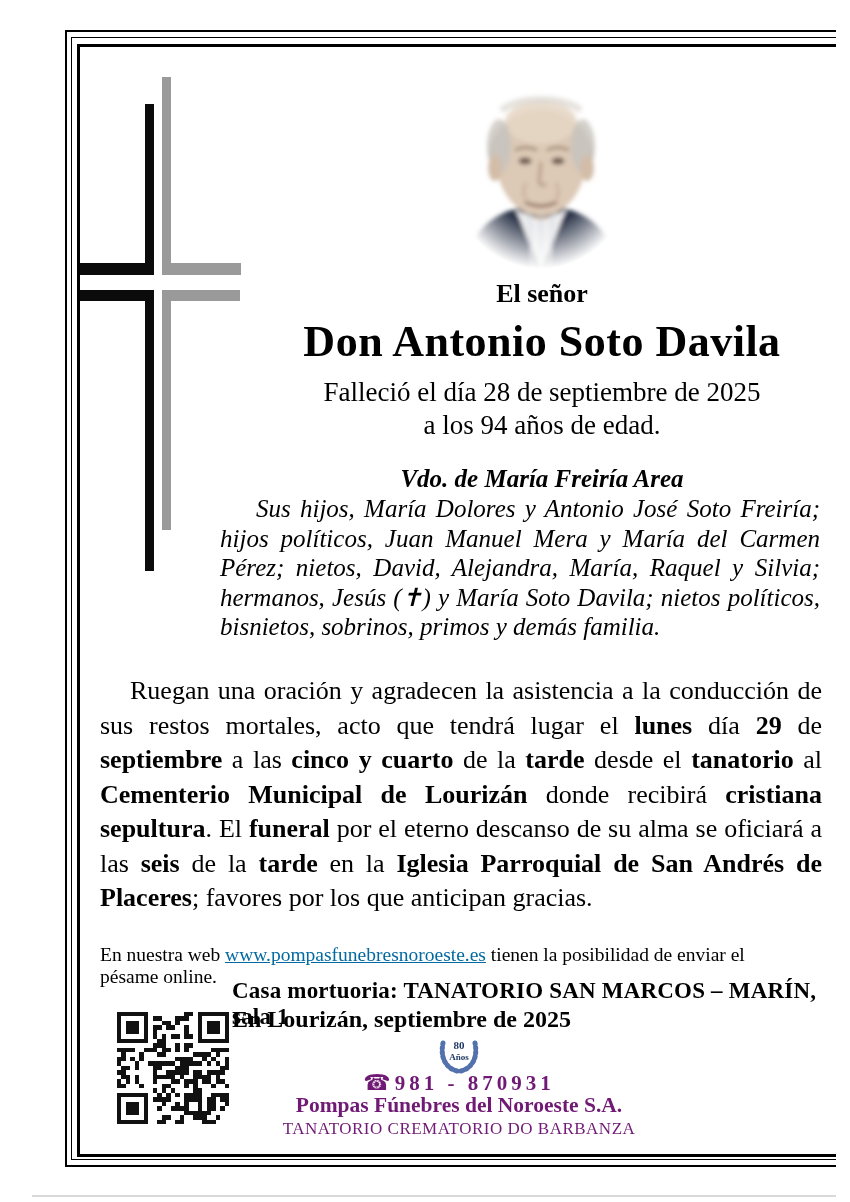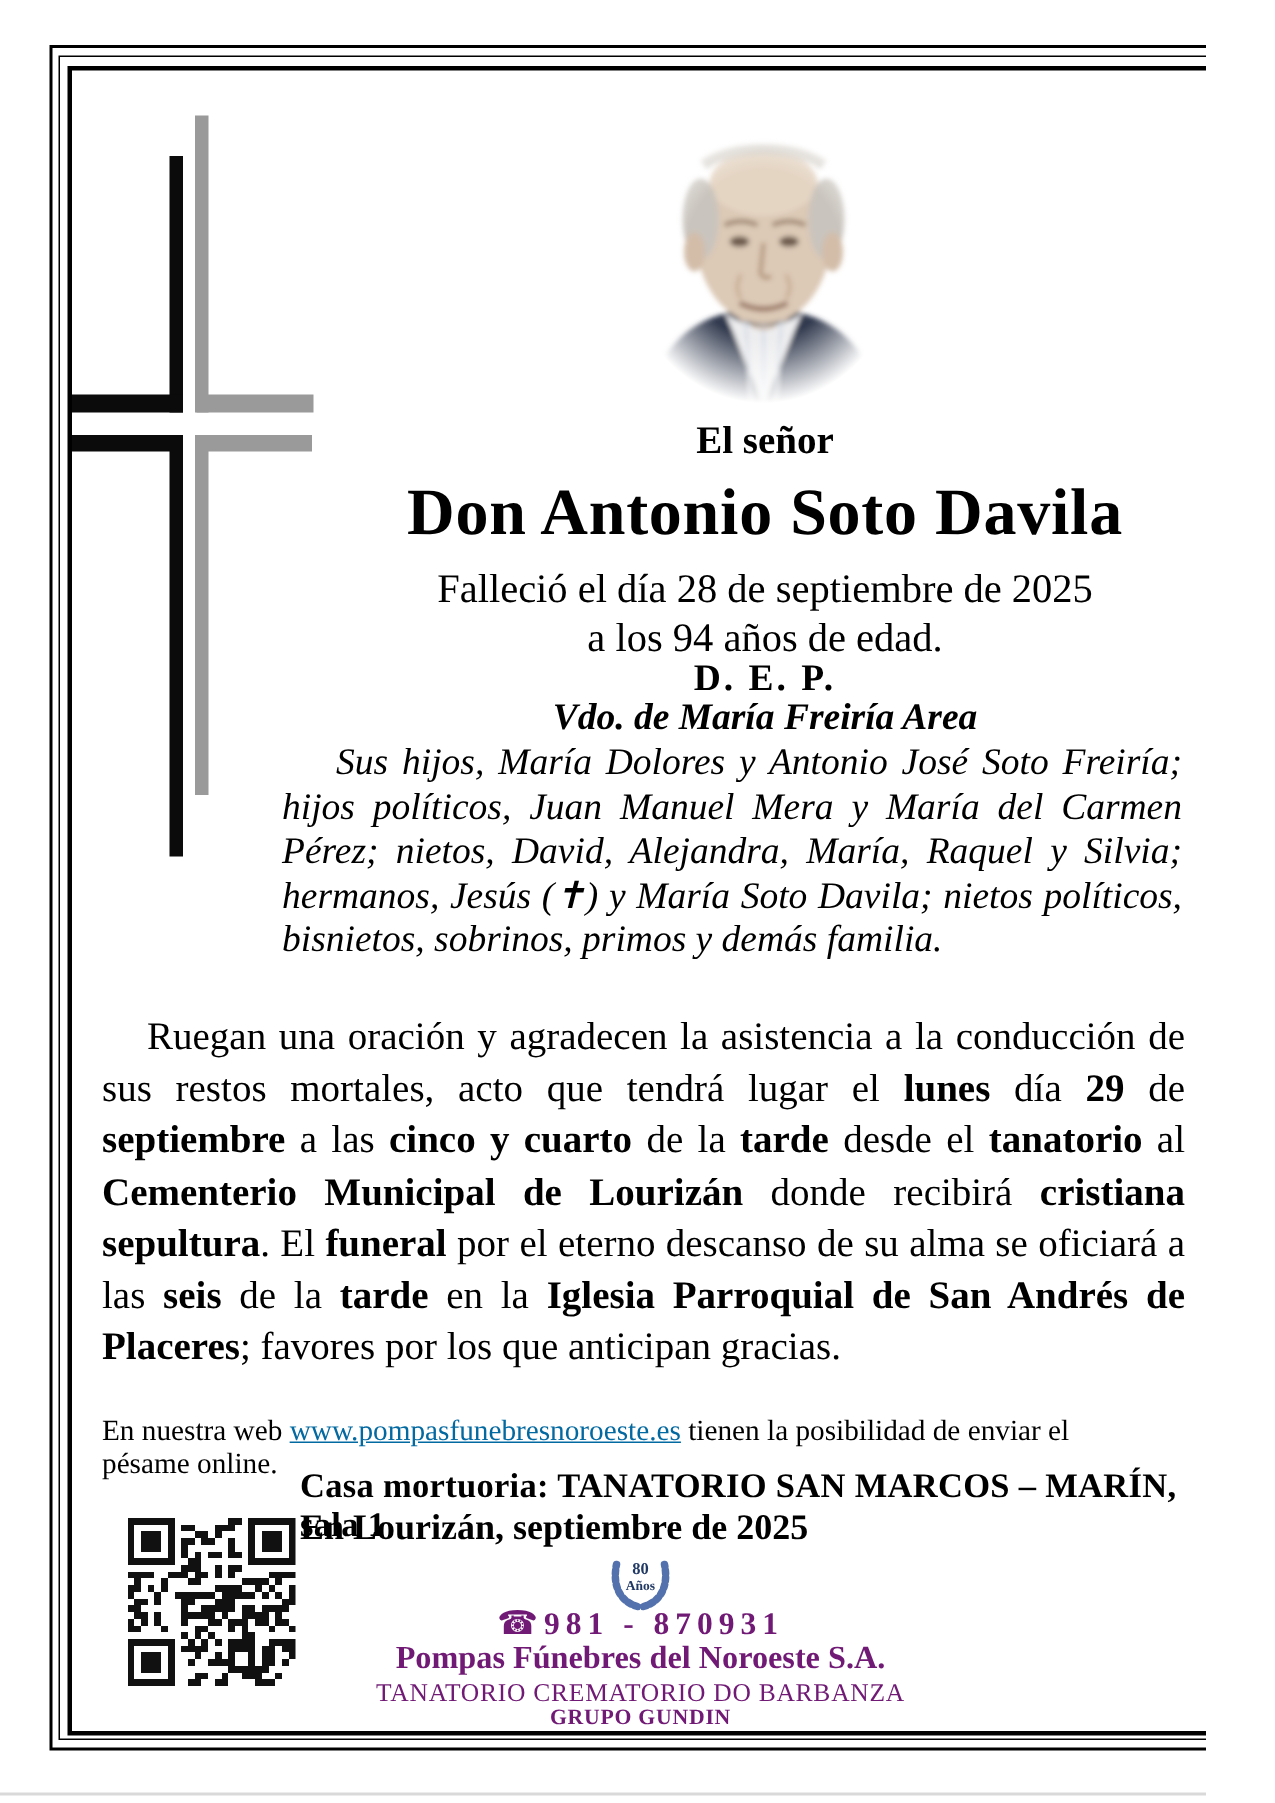--- a/index.html
+++ b/index.html
@@ -1,18 +1,18 @@
 <!DOCTYPE html>
 <html lang="es"><head>
 <meta charset="utf-8">
 <style>
   html,body{margin:0;padding:0;background:#fff;}
   #card{
     position:relative; width:804px; height:1202px; background:#ffffff;
-    font-family:"Liberation Serif", serif; color:#000; overflow:hidden;
+    font-family:"Liberation Serif", serif; color:#000; overflow:hidden;margin-left:32px;
   }
   .abs{position:absolute;}
   
   .frame{position:absolute; box-sizing:border-box; border-style:solid; border-color:#000; background:transparent;}
   .frame.outer{left:33px; top:30px; width:786px; height:1137px; border-width:2px;}
   .frame.mid  {left:39px; top:37px; width:773px; height:1123px; border-width:1.5px;}
   .frame.inner{left:45px; top:44px; width:763px; height:1113px; border-width:3px;}
   
   .cp{position:absolute;}
   .cp.black{background:#0b0b0b;}
@@ -102,21 +102,20 @@
       <path d="M70,118 Q86,126 102,118" stroke="#9b7a68" stroke-width="3.5" fill="none"></path>
       <path d="M78,133 Q86,137 94,133" stroke="#c4a98f" stroke-width="2" fill="none" opacity="0.8"></path>
     </g>
     <rect x="0" y="0" width="172" height="186" fill="url(#vig)"></rect>
   </svg>
 
   <div class="ctr salutation abs">El señor</div>
   <div class="ctr name abs">Don Antonio Soto Davila</div>
   <div class="ctr died abs">Falleció el día 28 de septiembre de 2025</div>
   <div class="ctr age abs">a los 94 años de edad.</div>
-  <div class="ctr rip abs">D. E. P.</div>
   <div class="ctr spouse abs">Vdo. de María Freiría Area</div>
 
   <div class="family">Sus hijos, María Dolores y Antonio José Soto Freiría; hijos políticos, Juan Manuel Mera y María del Carmen Pérez; nietos, David, Alejandra, María, Raquel y Silvia; hermanos, Jesús (✝) y María Soto Davila; nietos políticos, bisnietos, sobrinos, primos y demás familia.</div>
 
   <div class="announce"><span>Ruegan una oración y agradecen la asistencia a la conducción de sus restos mortales, acto que tendrá lugar el </span><span style="font-weight: bold;">lunes</span><span> día </span><span style="font-weight: bold;">29</span><span> de </span><span style="font-weight: bold;">septiembre</span><span> a las </span><span style="font-weight: bold;">cinco y cuarto</span><span> de la </span><span style="font-weight: bold;">tarde</span><span> desde el </span><span style="font-weight: bold;">tanatorio</span><span> al </span><span style="font-weight: bold;">Cementerio Municipal de Lourizán</span><span> donde recibirá </span><span style="font-weight: bold;">cristiana sepultura</span><span>. El </span><span style="font-weight: bold;">funeral</span><span> por el eterno descanso de su alma se oficiará a las </span><span style="font-weight: bold;">seis</span><span> de la </span><span style="font-weight: bold;">tarde</span><span> en la </span><span style="font-weight: bold;">Iglesia Parroquial de San Andrés de Placeres</span><span>; favores por los que anticipan gracias.</span></div>
 
   <div class="webline"><span>En nuestra web </span><a class="seg-link">www.pompasfunebresnoroeste.es</a><span> tienen la posibilidad de enviar el pésame online.</span></div>
 
   <div class="rightcol mortuary abs">Casa mortuoria: TANATORIO SAN MARCOS – MARÍN, sala 1</div>
   <div class="rightcol dateline abs">En Lourizán, septiembre de 2025</div>
@@ -344,16 +343,15 @@
     <svg width="46" height="44" viewBox="0 0 46 44">
       <path d="M21,41 C10,38 4,28 7,13" stroke="#5271ad" stroke-width="5" stroke-dasharray="2.2 2.6" fill="none" stroke-linecap="round"></path>
       <path d="M25,41 C36,38 42,28 39,13" stroke="#5271ad" stroke-width="5" stroke-dasharray="2.2 2.6" fill="none" stroke-linecap="round"></path>
       <text x="23" y="19" text-anchor="middle" font-family="Liberation Serif, serif" font-size="11" font-weight="bold" fill="#203864">80</text>
       <text x="23" y="30" text-anchor="middle" font-family="Liberation Serif, serif" font-size="9" font-weight="bold" fill="#203864">Años</text>
     </svg>
   </div>
   <div class="footer phone abs"><span class="glyph">☎</span><span>981 - 870931</span></div>
   <div class="footer fhname abs">Pompas Fúnebres del Noroeste S.A.</div>
   <div class="footer fhline2 abs">TANATORIO CREMATORIO DO BARBANZA</div>
-  <div class="footer fhline3 abs">GRUPO GUNDIN</div>
 
   <div class="hairline"></div>
 </div>
 
 </body></html>

